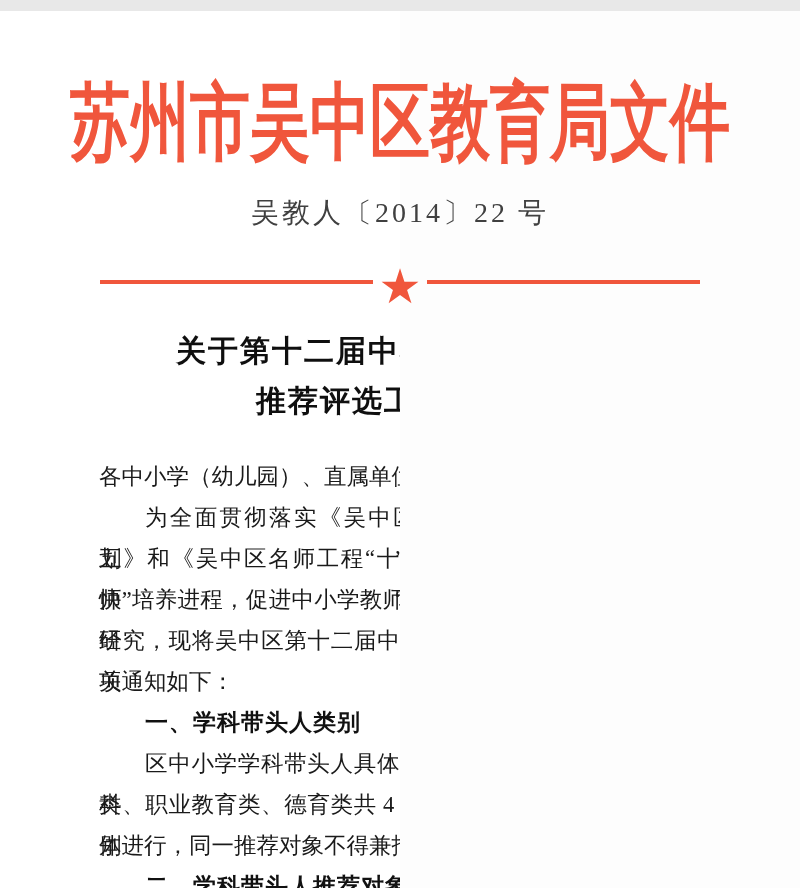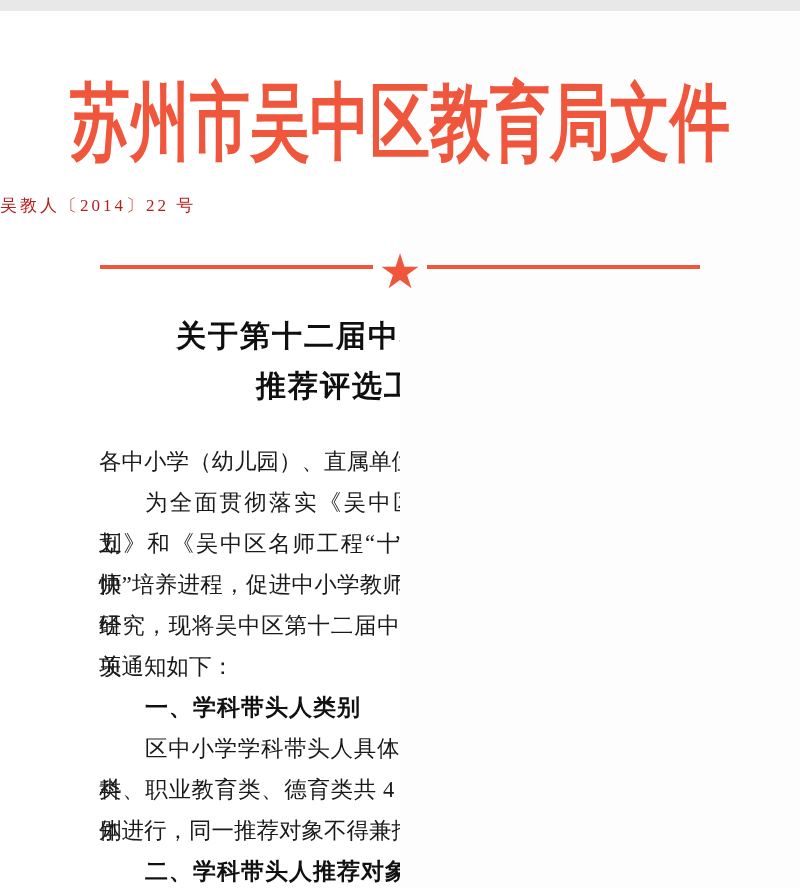--- a/index.html
+++ b/index.html
@@ -31,23 +31,24 @@
     font-size:60px;
     line-height:1.15;
     white-space:nowrap;
     color:var(--red);
     transform:scaleY(1.40);
     transform-origin:50% 50%;
   }
   .doc-number{
     position:relative;
     margin-top:36px;
-    font-size:17px;
+    text-align:center;
+    font-size:28px;
     letter-spacing:3px;
-    color:#b91c1c;
+    color:#404040;
   }
   .divider{
     position:relative;
     width:600px;
     height:44px;
     margin:28px auto 0;
     display:flex;
     align-items:center;
   }
   .rule{

